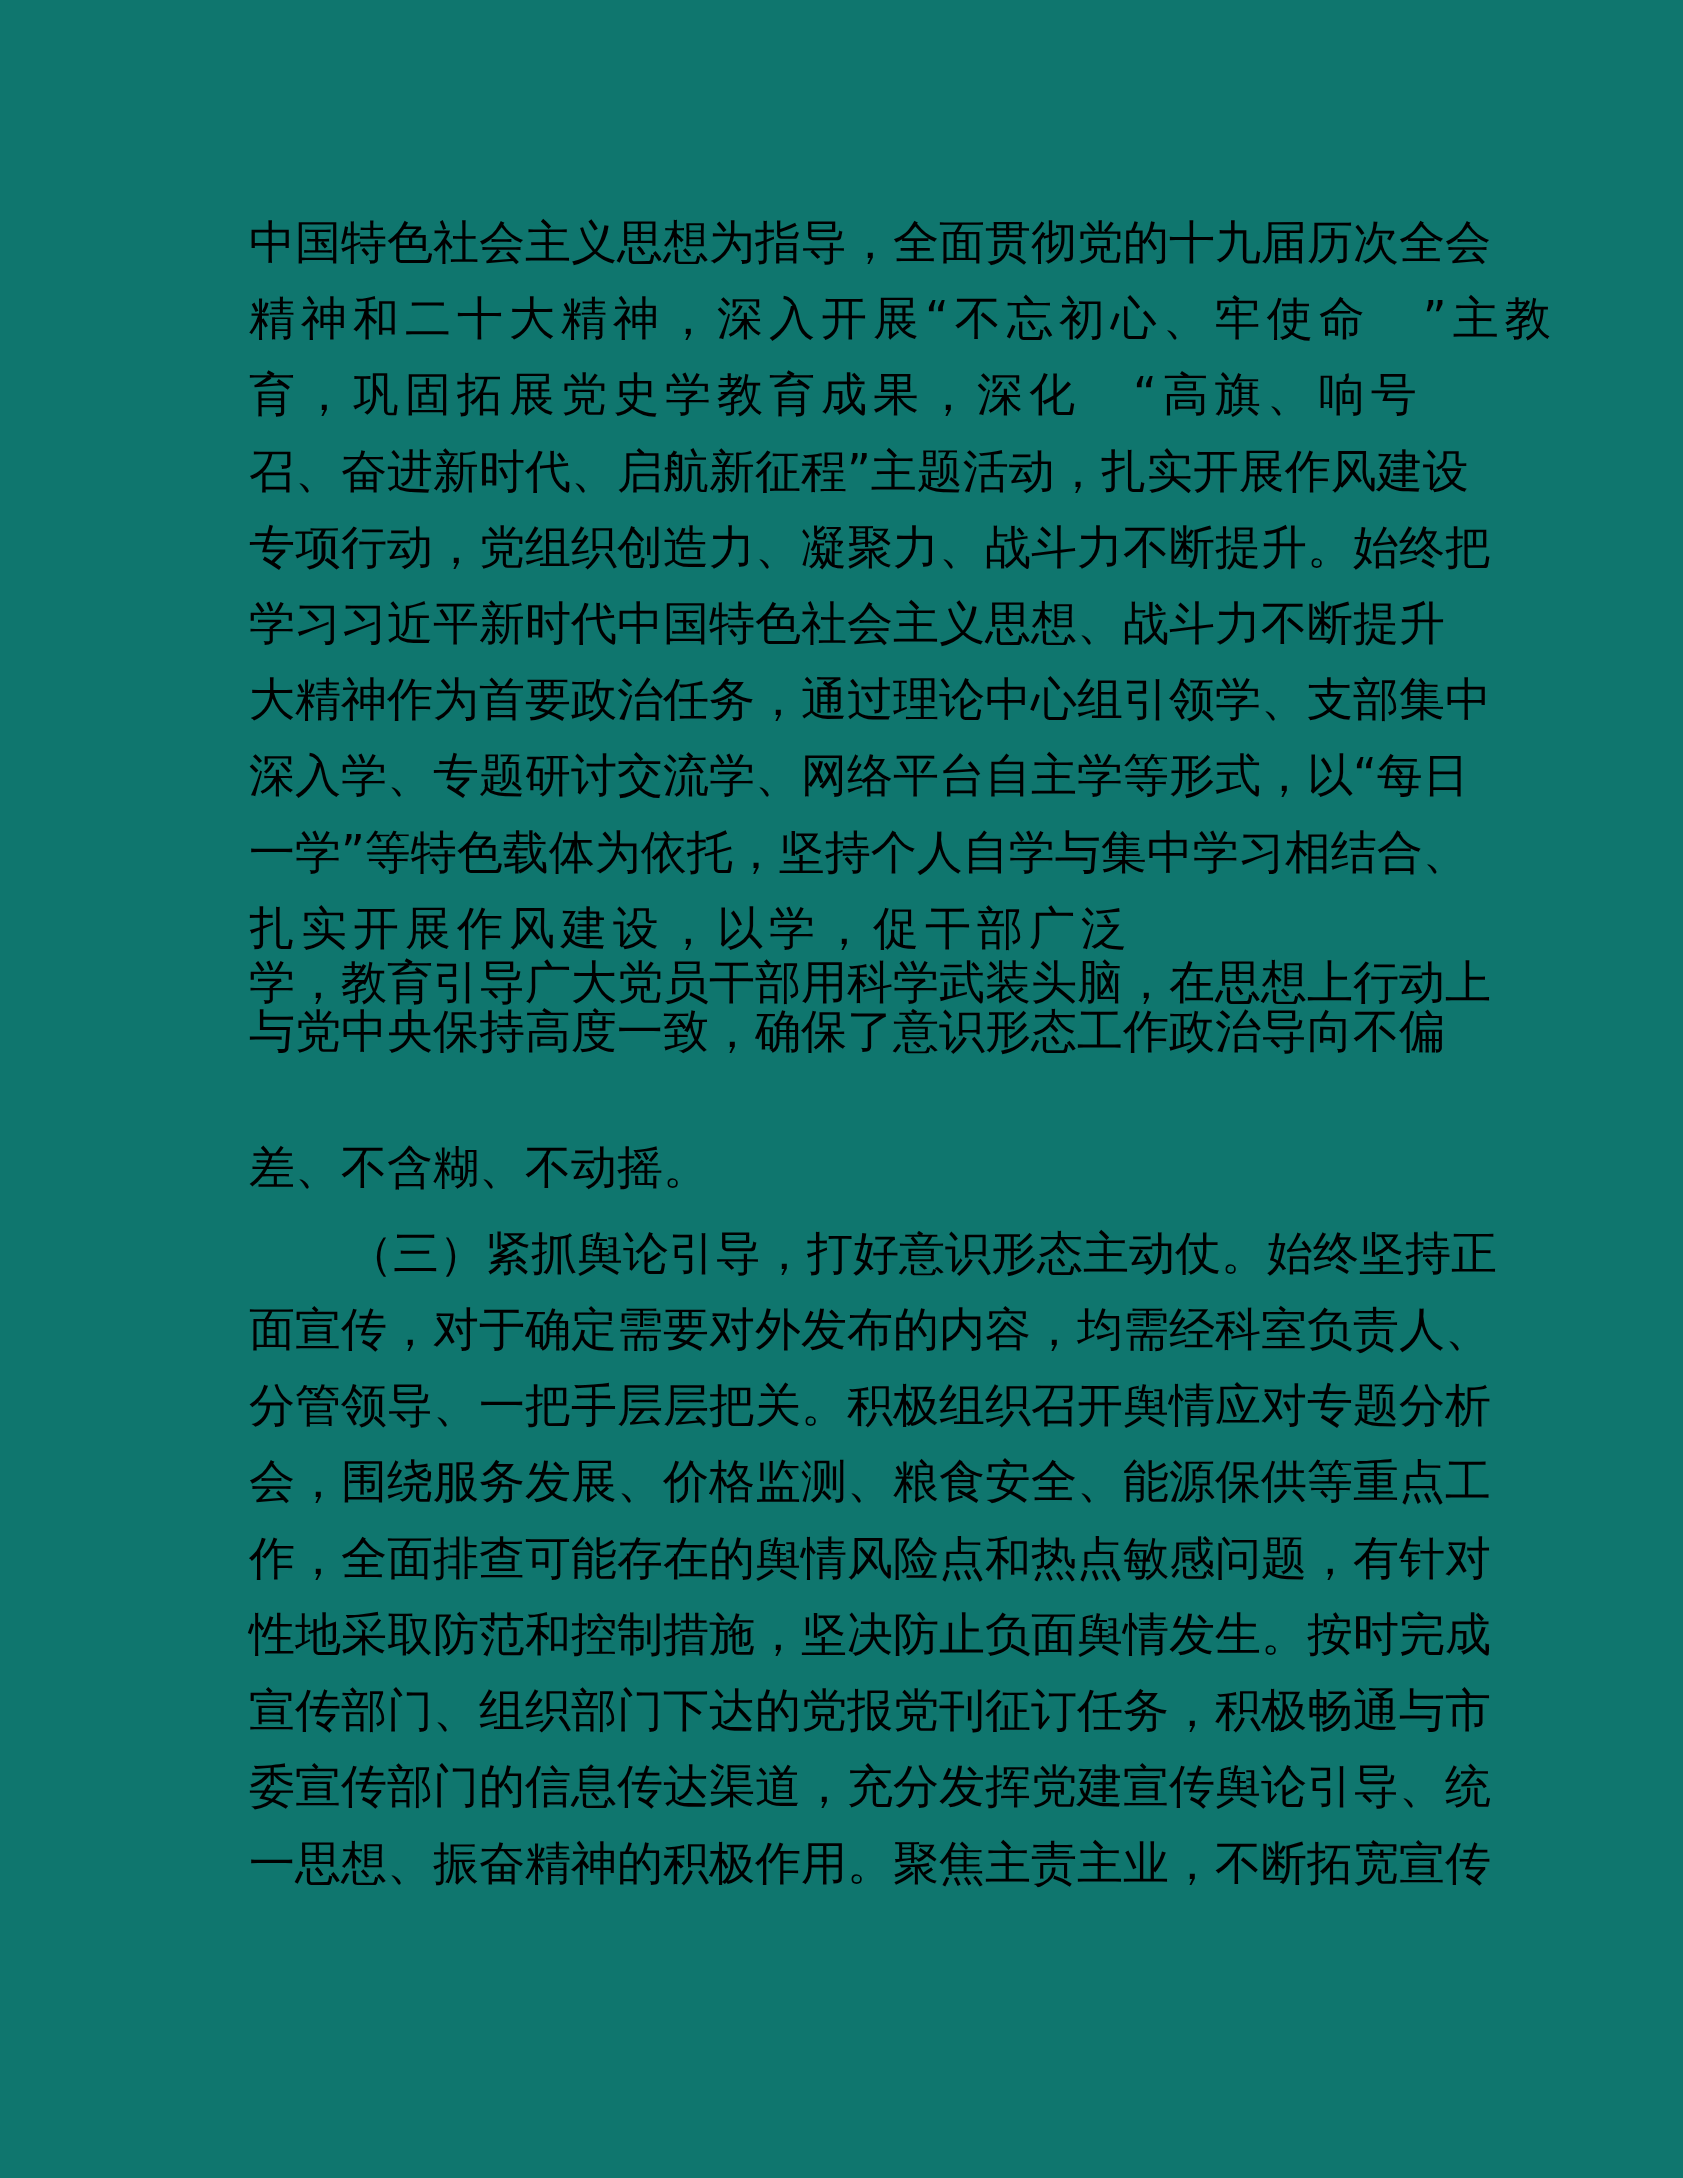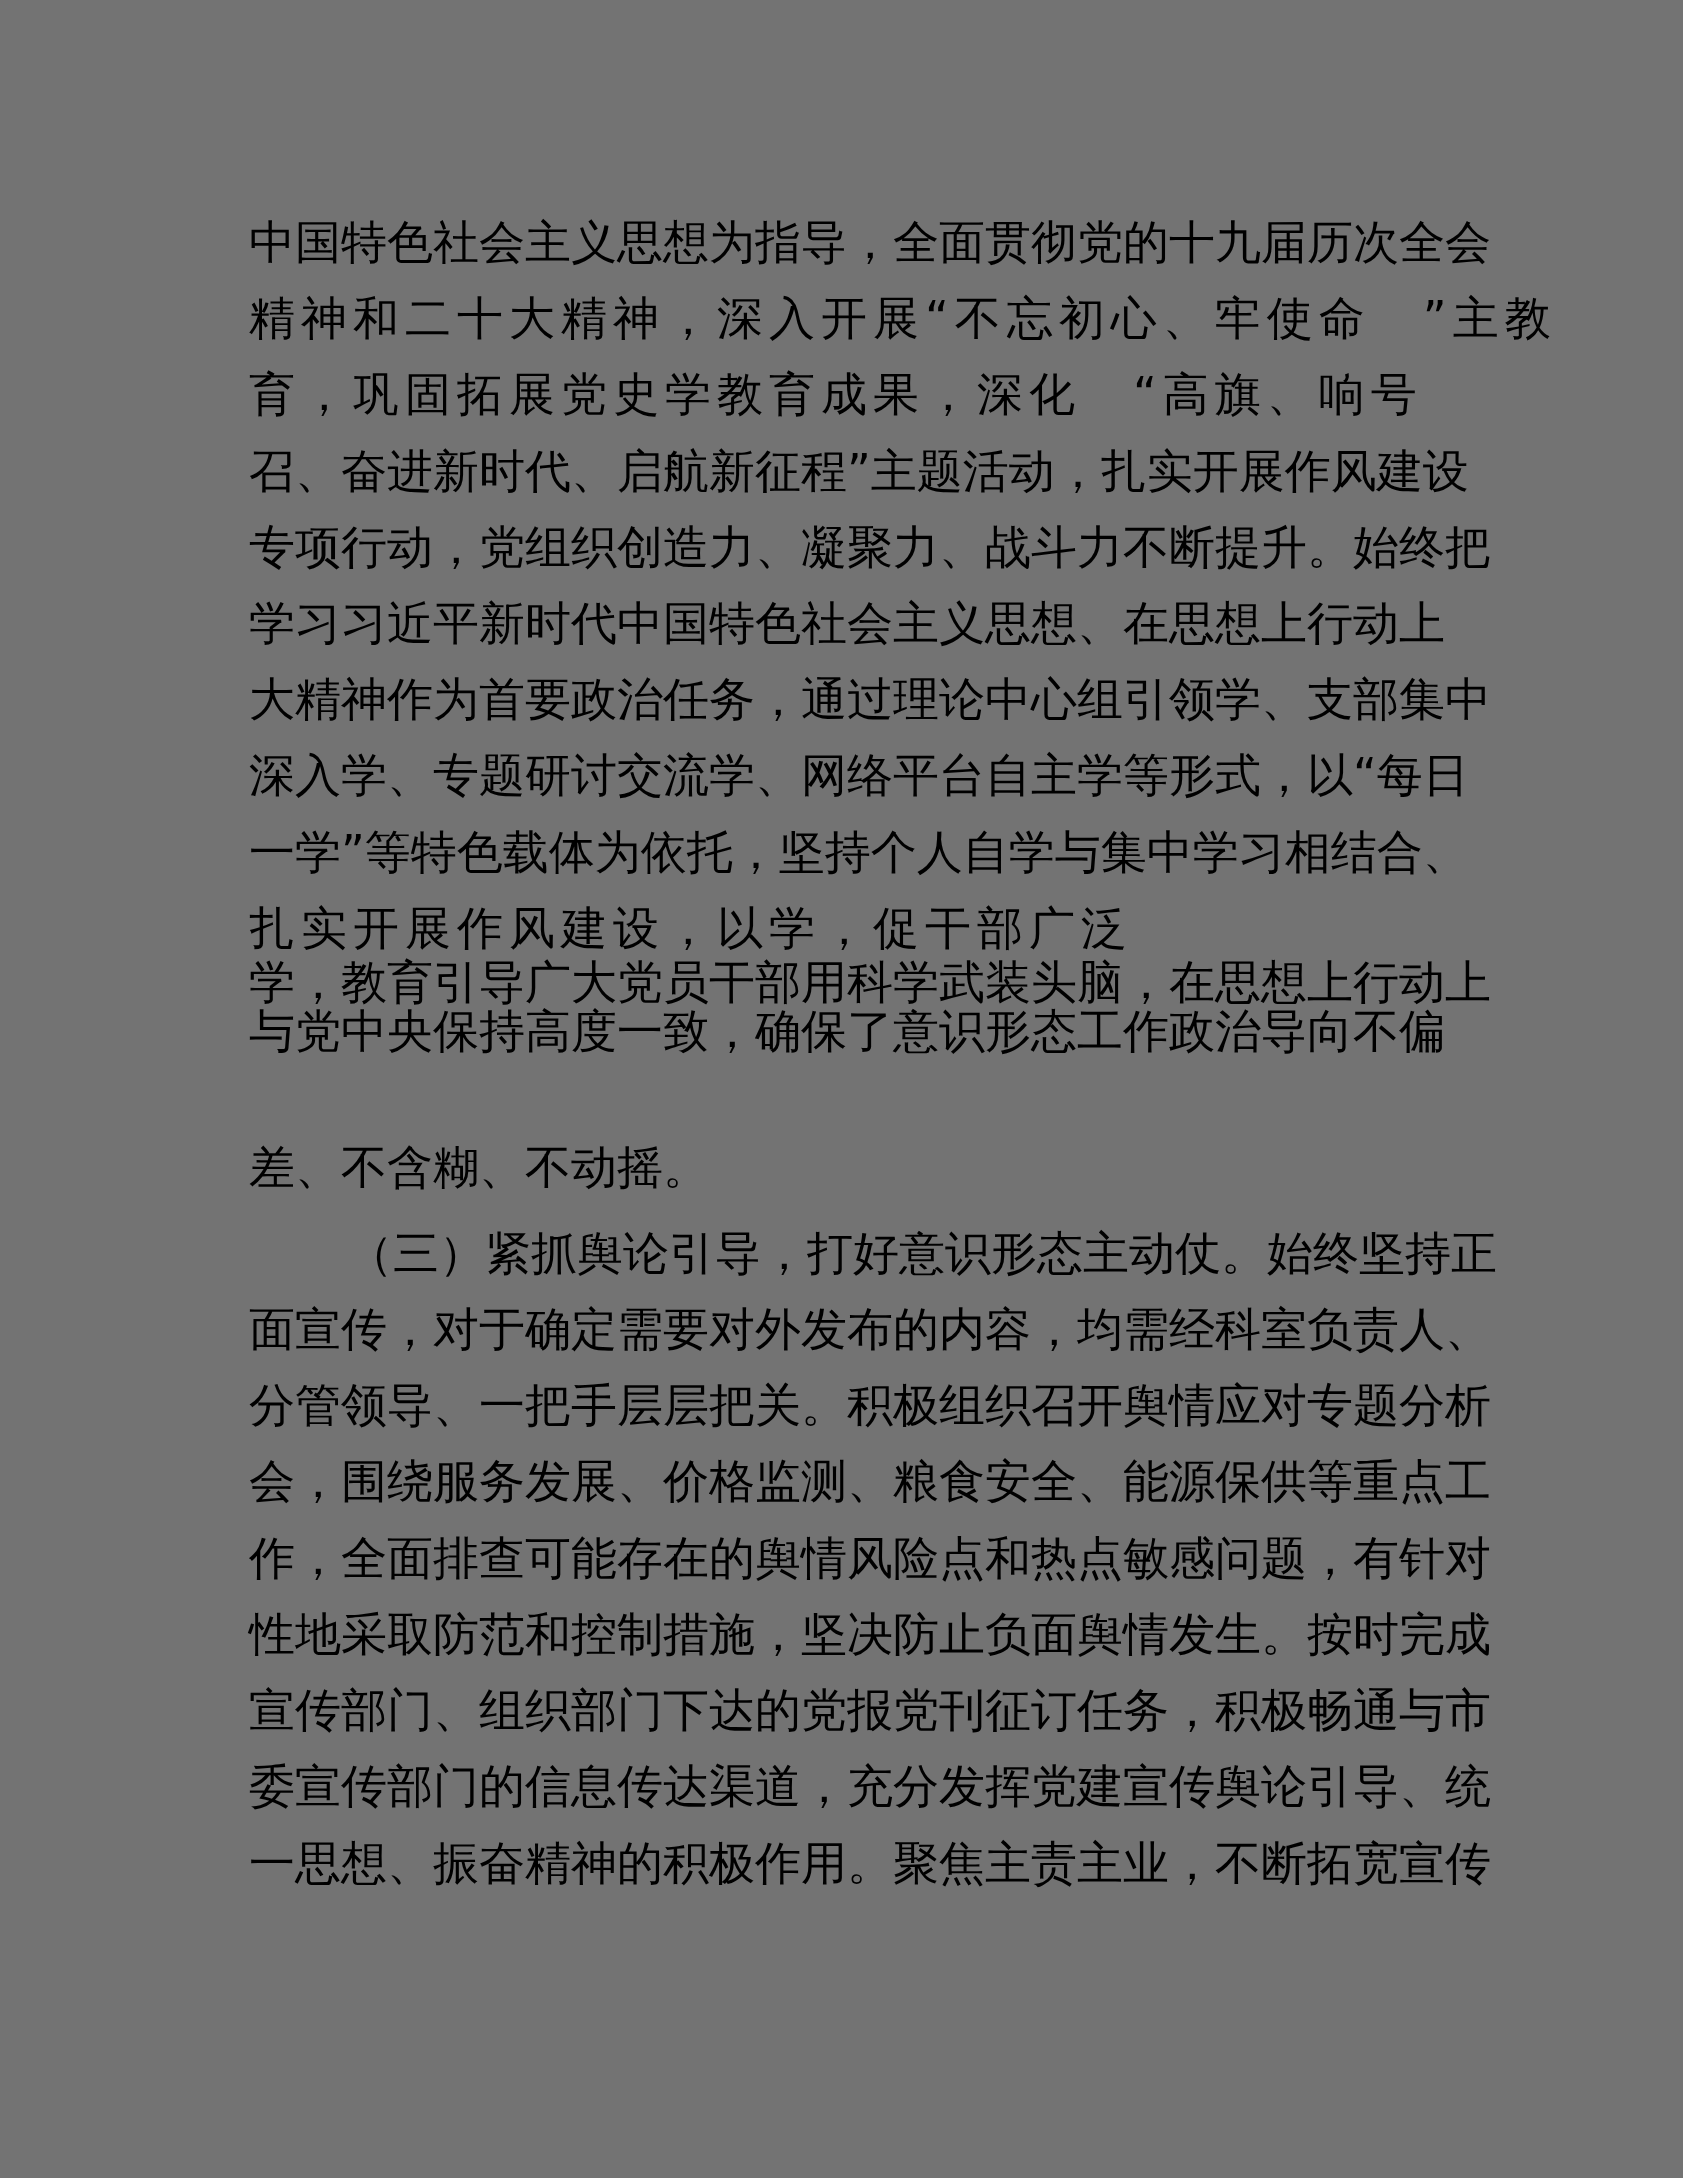--- a/index.html
+++ b/index.html
@@ -1,19 +1,19 @@
 <!DOCTYPE html>
 <html><head>
   <meta charset="utf-8">
   <style>
     html, body { margin: 0; padding: 0; background: #ffffff; }
     body { width: 1683px; height: 2178px; position: relative; overflow: hidden; }
     .page {
       position: absolute; left: 0; top: 0; width: 1683px; height: 2178px;
-      background: #737373;
+      background: #0f766e;
     }
     .line {
       position: absolute;
       left: 249px;
       font-family: "DejaVu Sans", "Liberation Sans", sans-serif;
       font-size: 46px;
       line-height: 59px;
       color: #000000;
       white-space: nowrap;
     }
@@ -24,21 +24,21 @@
 <body>
 
 <div class="page">
 
   <div>
     <div class="line full" style="top:213px">中国特色社会主义思想为指导，全面贯彻党的十九届历次全会</div>
     <div class="line wide" style="top:289px">精神和二十大精神，深入开展“不忘初心、牢使命　”主教</div>
     <div class="line wide" style="top:365px">育，巩固拓展党史学教育成果，深化　“高旗、响号</div>
     <div class="line full" style="top:442px">召、奋进新时代、启航新征程”主题活动，扎实开展作风建设</div>
     <div class="line full" style="top:518px">专项行动，党组织创造力、凝聚力、战斗力不断提升。始终把</div>
-    <div class="line full" style="top:594px">学习习近平新时代中国特色社会主义思想、在思想上行动上</div>
+    <div class="line full" style="top:594px">学习习近平新时代中国特色社会主义思想、战斗力不断提升</div>
     <div class="line full" style="top:670px">大精神作为首要政治任务，通过理论中心组引领学、支部集中</div>
     <div class="line full" style="top:746px">深入学、专题研讨交流学、网络平台自主学等形式，以“每日</div>
     <div class="line" style="top:823px; width:1153px; text-align:justify; text-align-last:justify;">一学”等特色载体为依托，坚持个人自学与集中学习相结合、</div>
     <div class="line wide" style="top:899px">扎实开展作风建设，以学，促干部广泛</div>
     <div class="line full" style="top:953px">学，教育引导广大党员干部用科学武装头脑，在思想上行动上</div>
     <div class="line" style="top:1002px; width:1153px; text-align:justify; text-align-last:justify;">与党中央保持高度一致，确保了意识形态工作政治导向不偏</div>
     <div class="line" style="top:1138px">差、不含糊、不动摇。</div>
   </div>
 
   <div>

